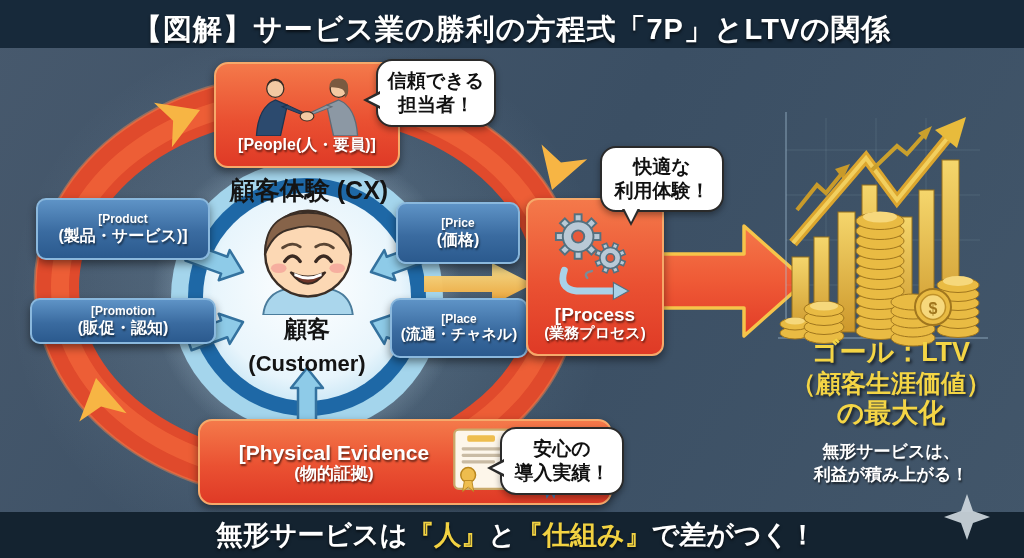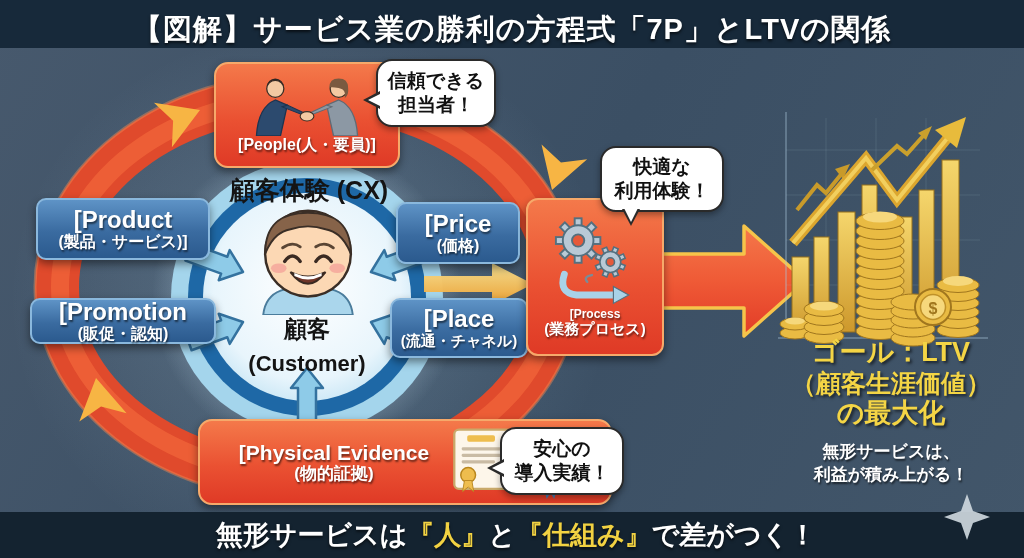--- a/index.html
+++ b/index.html
@@ -31,21 +31,21 @@
   
   #diagram-svg { position:absolute; left:0; top:0; z-index:1; }
   
   .box-blue {
     position:absolute; z-index:2; border-radius:10px;
     background:linear-gradient(180deg,#5e93c6 0%, #3a6ba0 55%, #2b5a8e 100%);
     border:2px solid #8ab8dd; box-shadow:0 4px 8px rgba(0,0,0,.45);
     display:flex; flex-direction:column; align-items:center; justify-content:center;
     color:#fff; text-align:center; line-height:1.12;
   }
-  .box-blue .l1 { font-weight:800; font-size:24px; text-shadow:1px 2px 2px rgba(0,0,0,.55); white-space:nowrap; }
+  .box-blue .l1 { font-weight:800; font-size:12px; text-shadow:1px 2px 2px rgba(0,0,0,.55); white-space:nowrap; }
   .box-blue .l2 { font-weight:800; font-size:16px; text-shadow:1px 2px 2px rgba(0,0,0,.55); white-space:nowrap; }
   .box-orange {
     position:absolute; z-index:2; border-radius:14px;
     background:linear-gradient(180deg,#f4794a 0%, #ea5132 55%, #df3a26 100%);
     border:2px solid #f6a96a; box-shadow:0 4px 9px rgba(0,0,0,.45);
     display:flex; flex-direction:column; align-items:center; justify-content:center;
     color:#fff; text-align:center; line-height:1.12;
   }
   .box-orange .l1 { font-weight:800; text-shadow:1px 2px 2px rgba(0,0,0,.55); white-space:nowrap; }
   .box-orange .l2 { font-weight:800; text-shadow:1px 2px 2px rgba(0,0,0,.55); white-space:nowrap; }
@@ -324,21 +324,21 @@
           <rect x="-4.5" y="-29" width="9" height="12" transform="rotate(292)"></rect>
           <rect x="-4.5" y="-29" width="9" height="12" transform="rotate(337)"></rect>
         </g>
         <circle r="20"></circle>
         <circle r="8" fill="#e6593a"></circle>
       </g>
       <path d="M50,86 q-6,-7 6,-9" fill="none" stroke="#7a8c98" stroke-width="3" stroke-linecap="round"></path>
       <path d="M20,76 Q12,100 36,103 L86,103" fill="none" stroke="#a9d2e8" stroke-width="9" stroke-linecap="round"></path>
       <polygon points="104,103 84,92 84,114" fill="#a9d2e8" stroke="#54707f" stroke-width="1.5"></polygon>
     </svg>
-    <div class="l1" style="font-size:12px;">[Process</div>
+    <div class="l1" style="font-size:19px;">[Process</div>
     <div class="l2" style="font-size:15px;">(業務プロセス)</div>
   </div>
 
   <div class="bubble tail-bottom" style="left:600px; top:146px; width:124px; height:66px;">
     <div>快適な</div>
     <div>利用体験！</div>
   </div>
 
   <div class="box-orange" style="left:198px; top:419px; width:414px; height:86px; flex-direction:row; gap:14px;">
     <div style="display:flex; flex-direction:column; align-items:center;">

